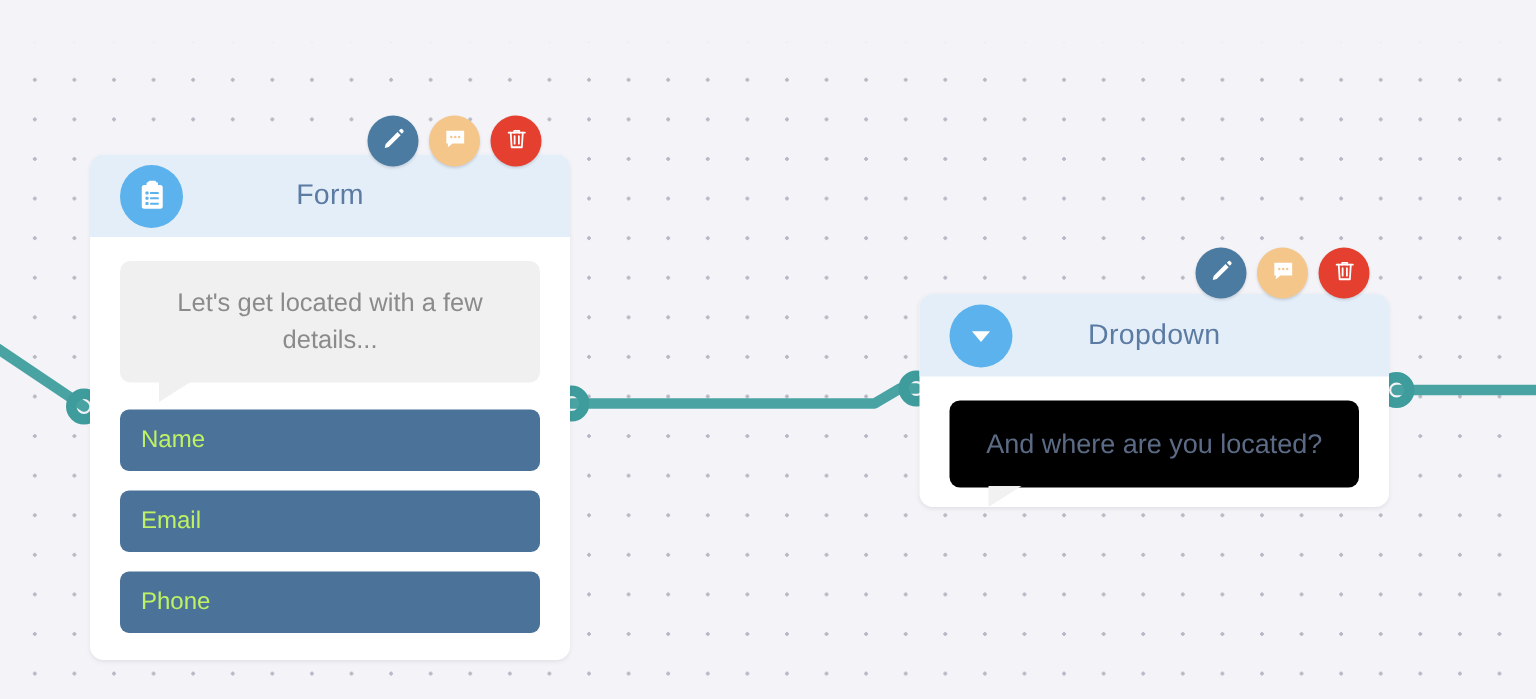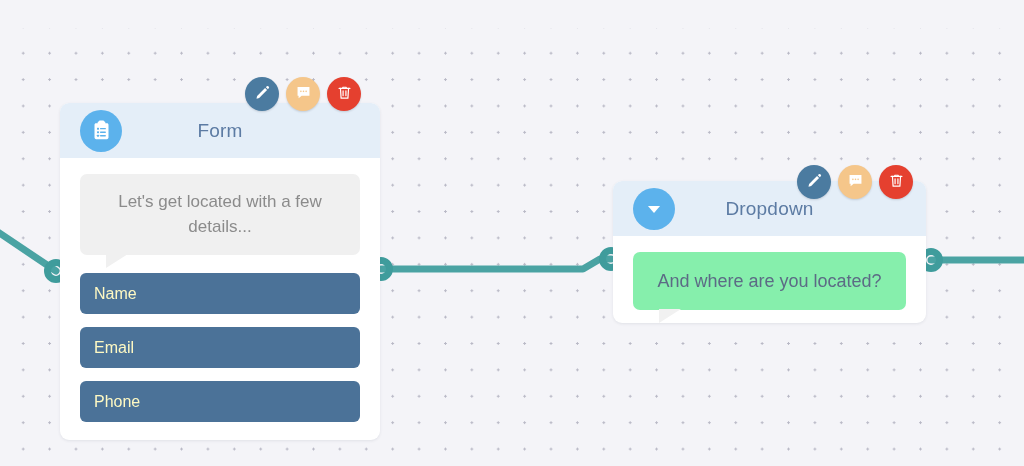--- a/index.html
+++ b/index.html
@@ -115,35 +115,35 @@
     left: 26px;
     bottom: -13px;
     width: 0;
     height: 0;
     border-left: 0 solid transparent;
     border-right: 22px solid transparent;
     border-top: 14px solid #f0f0f0;
   }
   .bubble-dropdown {
     color: #5c6b85;
-    background: #86efac;
+    background: #000000;
     font-size: 18px;
   }
   .bubble-dropdown::after { border-top-color: #f1f1f1; }
 
   
   .fields { margin-top: 18px; }
   .field {
     height: 41px;
     background: #4b7298;
     border-radius: 6px;
     display: flex;
     align-items: center;
     padding-left: 14px;
-    color: #fef9c3;
+    color: #bef264;
     font-size: 16px;
     margin-bottom: 13px;
   }
   .field:last-child { margin-bottom: 0; }
 </style>
 </head>
 <body>
 
 <div id="canvas">
 
@@ -230,21 +230,21 @@
             <path d="M4.4 6.3h15.2"></path>
             <path d="M9.6 6.3V4.6h4.8v1.7"></path>
             <path d="M6.3 6.3 7.2 20h9.6l.9-13.7"></path>
             <path d="M10 9.6v7M14 9.6v7"></path>
           </g>
         </svg>
       </span>
     </button>
   </div>
 
-  <div class="node" id="node-dropdown" style="left:613px; top:153px; width:313px; height:142px;">
+  <div class="node" id="node-dropdown" style="left:613px; top:168px; width:313px; height:142px;">
 
     <div class="node-header">
       <span class="node-icon">
         <svg width="22" height="22" viewBox="0 0 24 24" aria-hidden="true">
           <path d="M5.4 8.6h13.2L12 16.4z" fill="#ffffff"></path>
         </svg>
       </span>
       <span class="node-title">Dropdown</span>
     </div>
 

